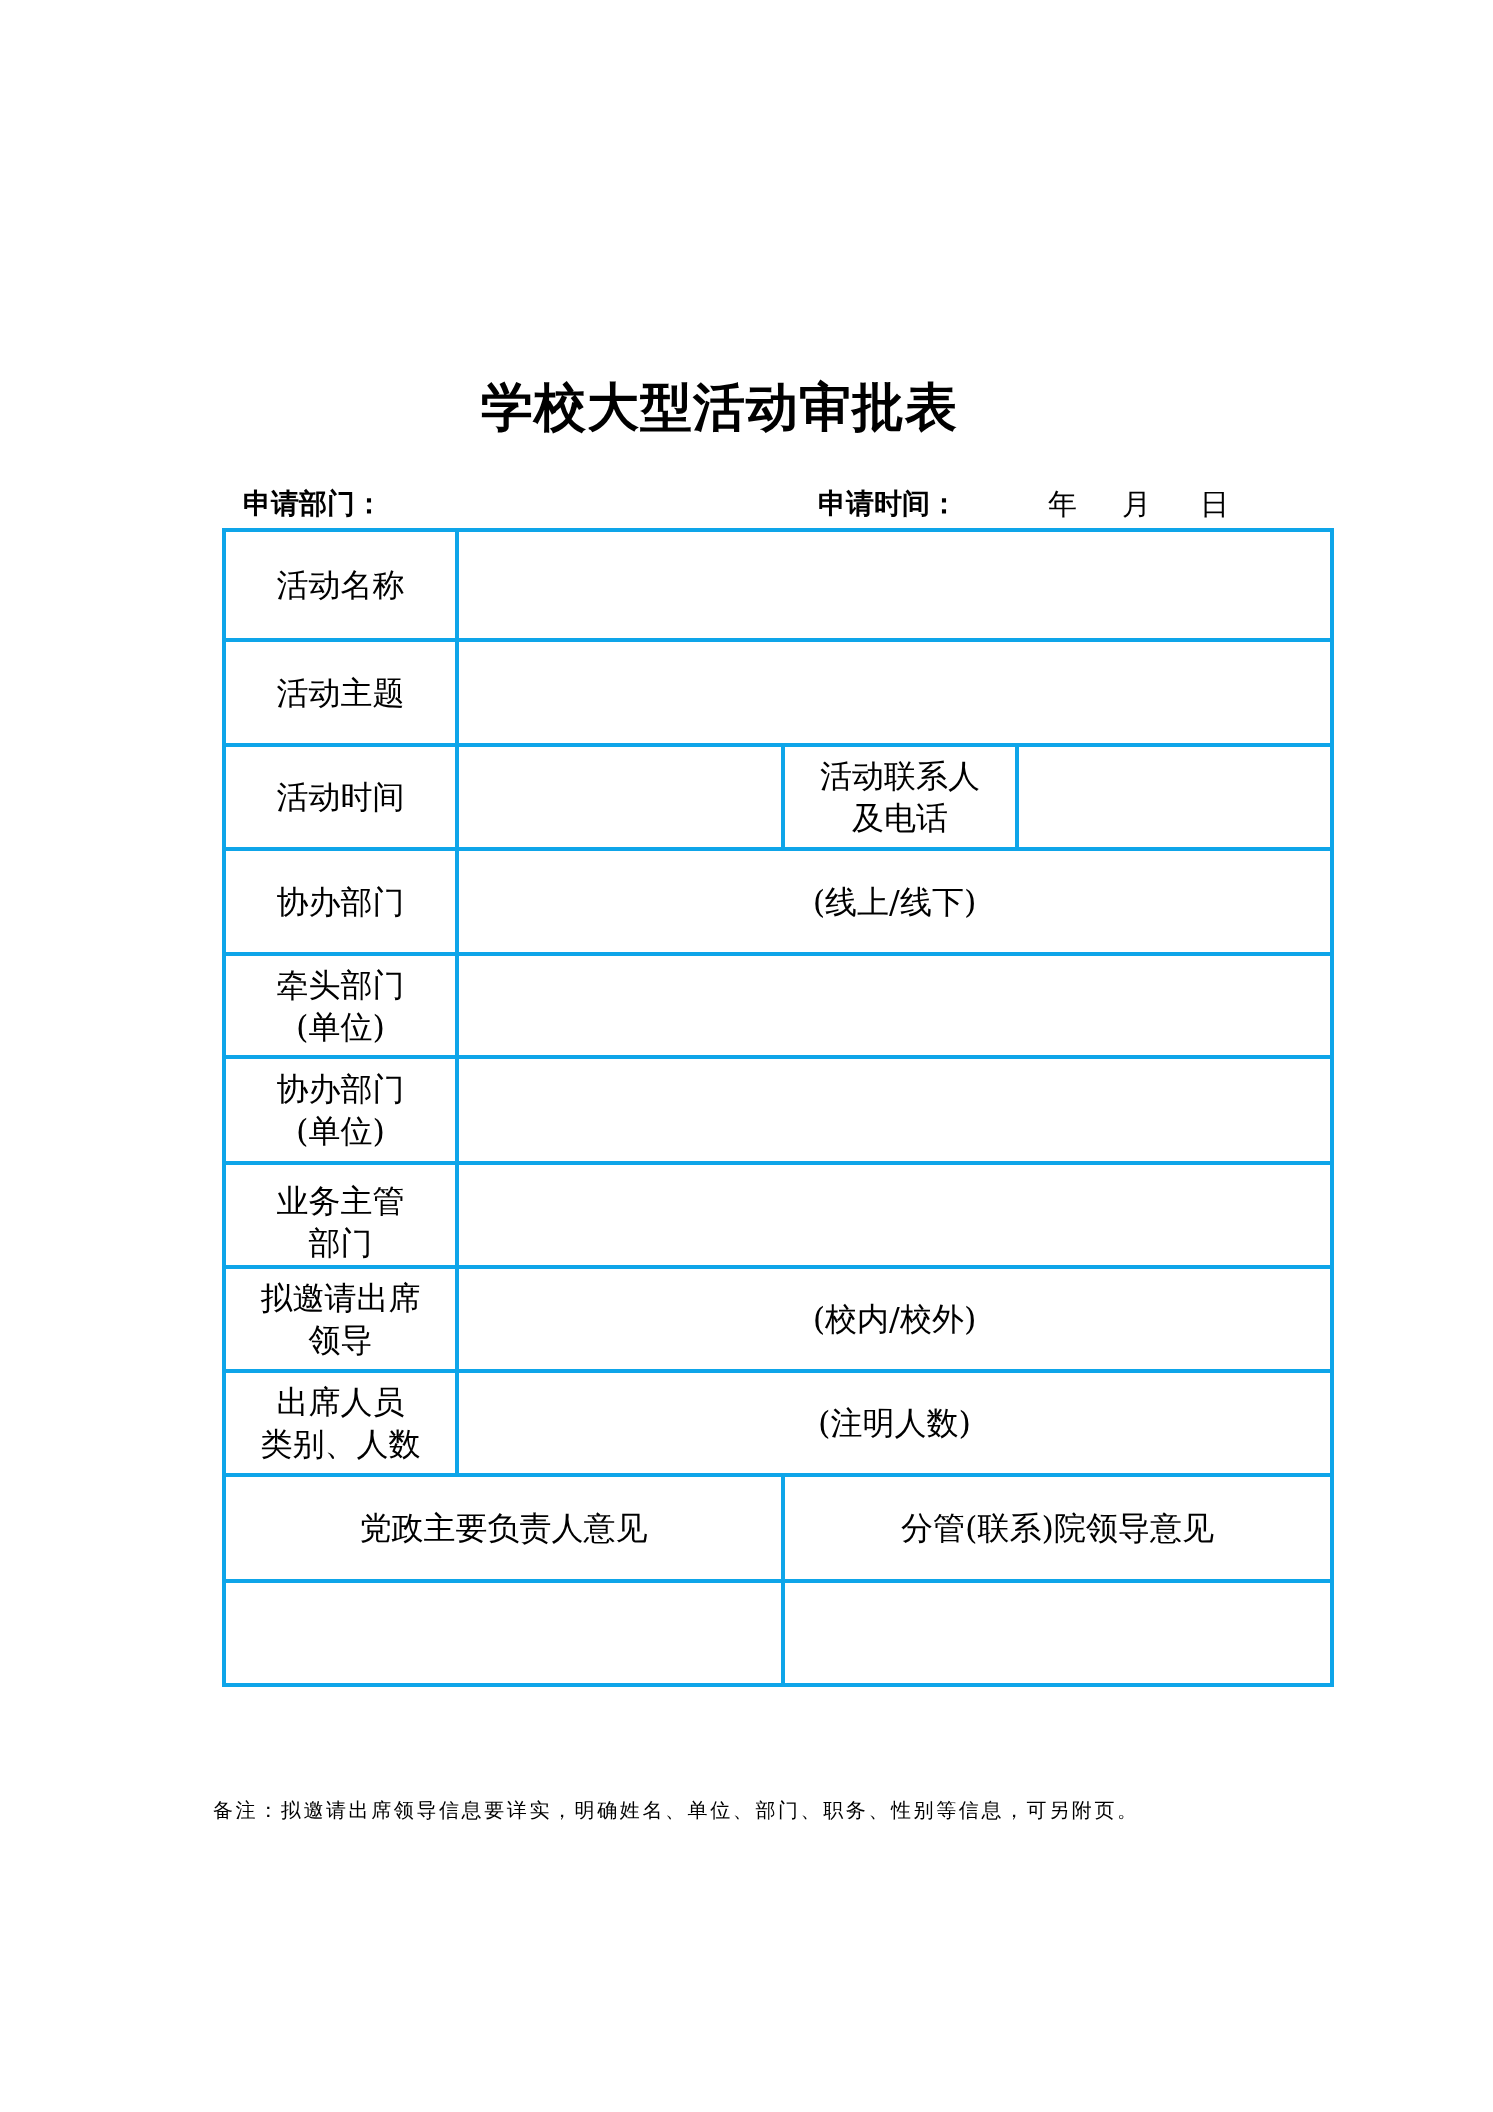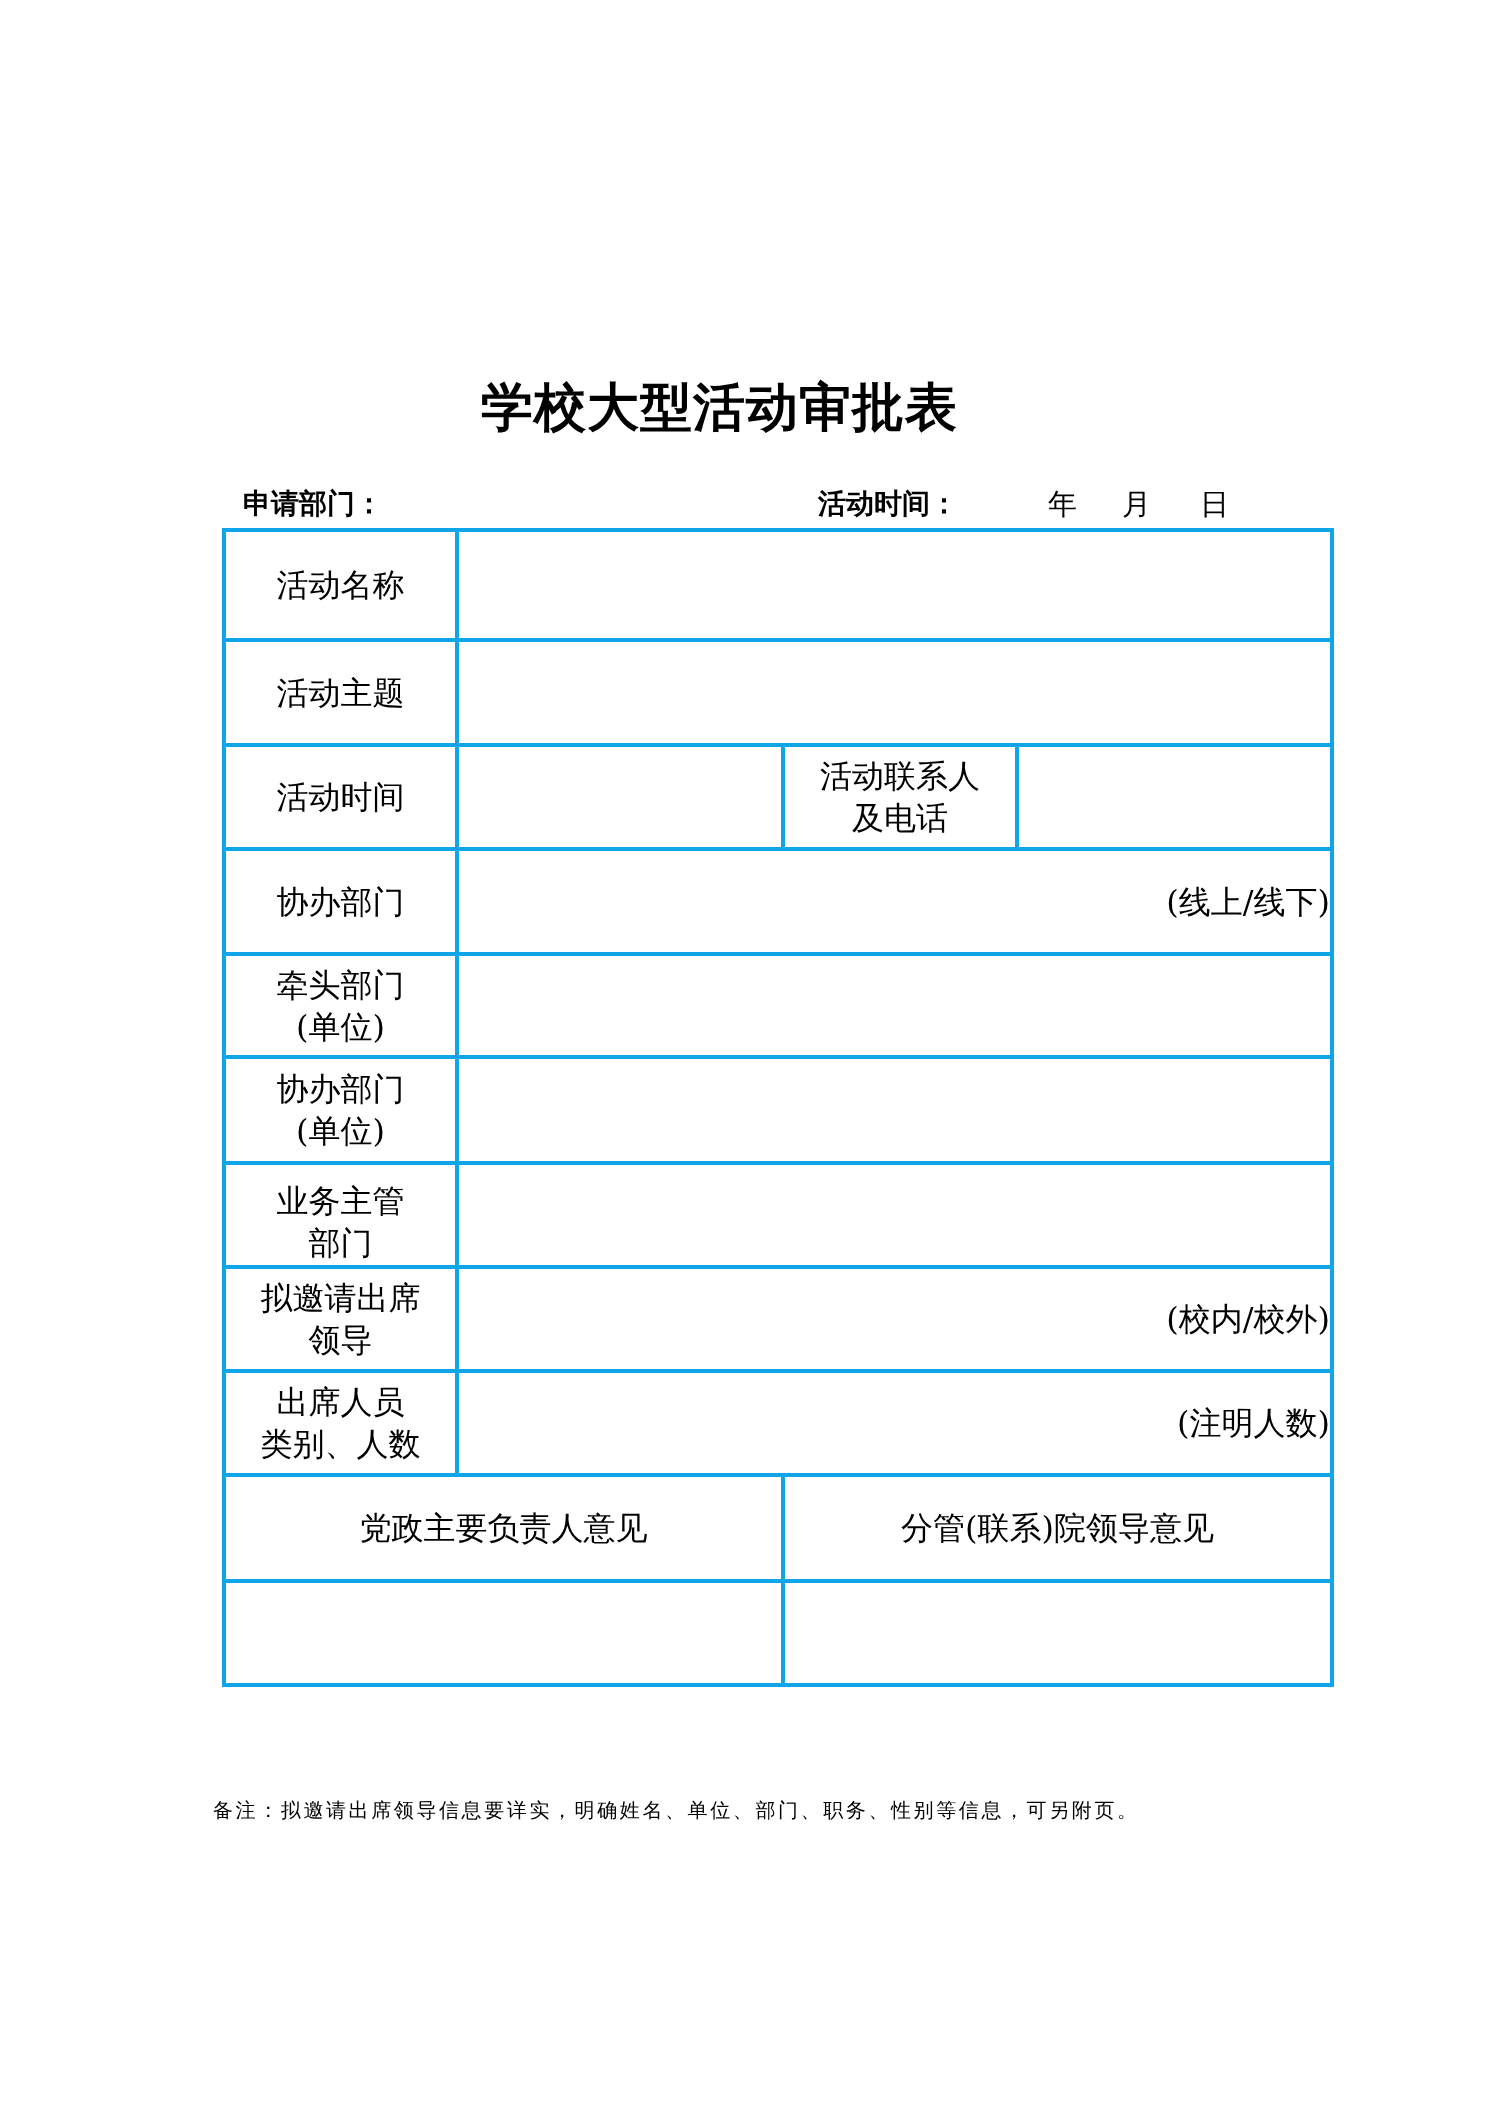--- a/index.html
+++ b/index.html
@@ -9,33 +9,33 @@
            font-family: "DejaVu Sans", "Liberation Sans", sans-serif; font-weight: bold;
            font-size: 52px; line-height: 70px; letter-spacing: 1px; }
   .meta { position: absolute; top: 484px; font-family: "DejaVu Sans", "Liberation Sans", sans-serif;
           font-weight: bold; font-size: 28px; line-height: 40px; }
   .meta-date { position: absolute; top: 484px; font-size: 29px; line-height: 40px; }
   table.form { position: absolute; left: 222px; top: 528px; width: 1108px; border-collapse: collapse;
                table-layout: fixed; }
   table.form td { border: 4px solid #0ea5e9; padding: 0; font-size: 32px; line-height: 42px;
                   vertical-align: middle; }
   td.label { text-align: center; }
-  td.hint { text-align: right; padding-right: 66px; margin-top: 10px; }
+  td.hint { text-align: center; padding-right: 66px; margin-top: 10px; }
   td.center { text-align: center; }
   .note { position: absolute; left: 213px; top: 1796px; font-size: 20px; line-height: 28px;
           letter-spacing: 2.6px; white-space: nowrap; }
   .gap { display: inline-block; width: 40px; }
 </style>
 </head>
 <body>
 
 <div class="title">学校大型活动审批表</div>
 
 <div class="meta" style="left:243px;">申请部门：</div>
-<div class="meta" style="left:818px;">活动时间：</div>
+<div class="meta" style="left:818px;">申请时间：</div>
 <div class="meta-date" style="left:1048px;">年</div>
 <div class="meta-date" style="left:1122px;">月</div>
 <div class="meta-date" style="left:1200px;">日</div>
 
 <table class="form">
   <colgroup>
     <col style="width:233px">
     <col style="width:326px">
     <col style="width:234px">
     <col style="width:315px">

